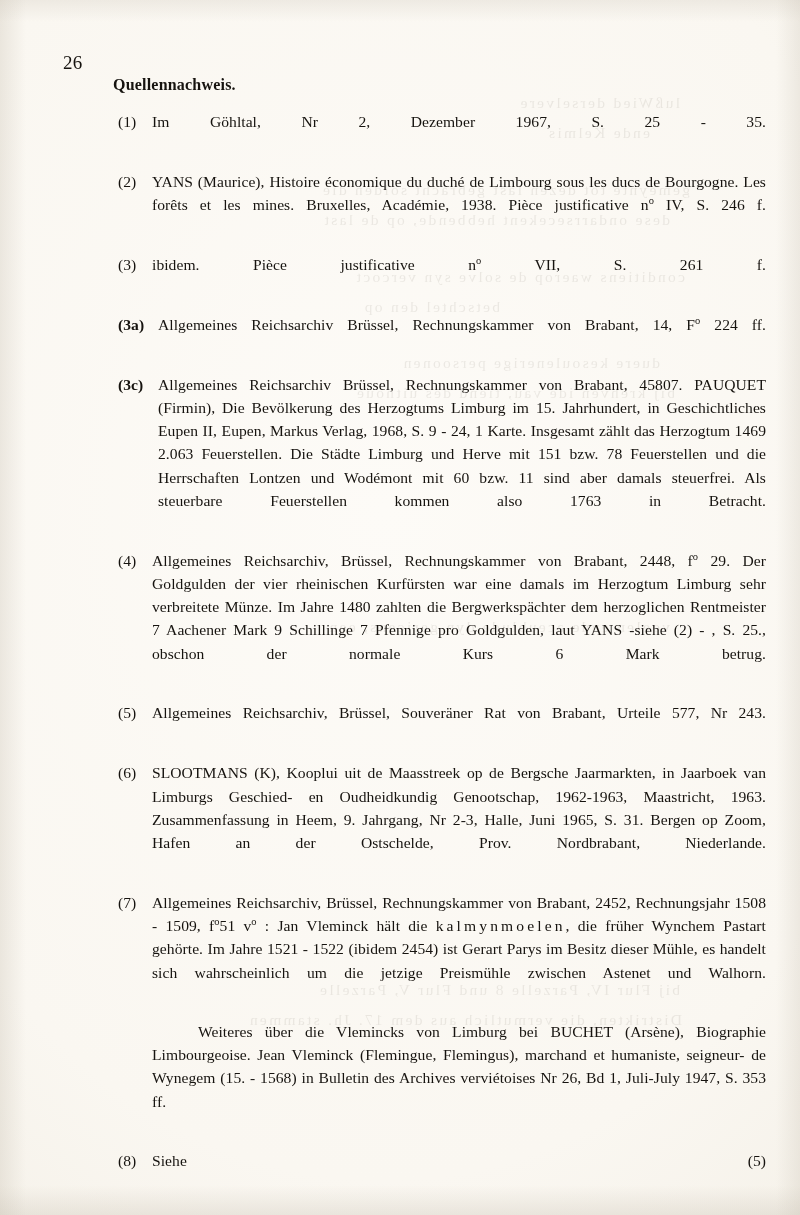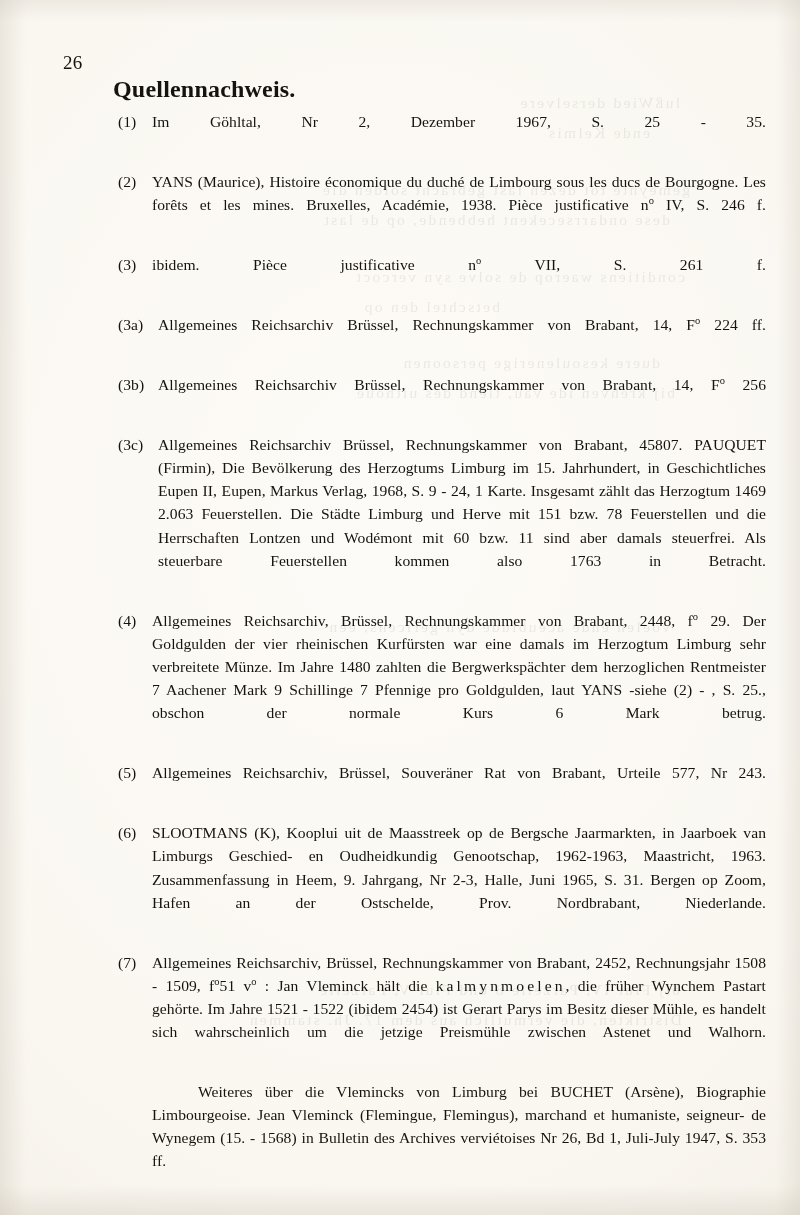--- a/index.html
+++ b/index.html
@@ -60,21 +60,21 @@
     position: absolute;
     left: 63px;
     top: 52px;
     font-size: 19px;
     letter-spacing: .3px;
   }
   .heading {
     position: absolute;
     left: 113px;
     top: 76px;
-    font-size: 24px;
+    font-size: 16px;
     font-weight: bold;
     letter-spacing: .2px;
   }
 
   .notes {
     position: absolute;
     left: 118px;
     top: 110px;
     width: 648px;
   }
@@ -95,21 +95,21 @@
   .note > .marker {
     position: absolute;
     left: 0;
     top: 0;
     width: 34px;
     text-align: left;
     font-size: 15.6px;
     line-height: 23.2px;
   }
   .note.wide { padding-left: 40px; }
-  .note.wide > .marker { width: 40px; }
+  .note.wide > .marker { width: 40px; font-weight: bold; }
 
   .note .body { display: block; }
   .note .body p { margin: 0; }
   .note .body p.follow {
     text-indent: 46px;
     margin-top: 13px;
   }
 
   
   .note .body p { text-align: justify; }
@@ -172,26 +172,20 @@
           <p>ibidem. Pièce justificative n<span class="sup">o</span> VII, S. 261 f.</p>
         </span>
       </div>
       <div class="note wide">
         <span class="marker">(3a)</span>
         <span class="body">
           <p>Allgemeines Reichsarchiv Brüssel, Rechnungskammer von Brabant, 14, F<span class="sup">o</span> 224 ff.</p>
         </span>
       </div>
       <div class="note wide">
-        <span class="marker">(3b)</span>
-        <span class="body">
-          <p>Allgemeines Reichsarchiv Brüssel, Rechnungskammer von Brabant, 14, F<span class="sup">o</span> 256</p>
-        </span>
-      </div>
-      <div class="note wide">
         <span class="marker">(3c)</span>
         <span class="body">
           <p>Allgemeines Reichsarchiv Brüssel, Rechnungskammer von Brabant, 45807. PAUQUET (Firmin), Die Bevölkerung des Herzogtums Limburg im 15. Jahrhundert, in Geschichtliches Eupen II, Eupen, Markus Verlag, 1968, S. 9 - 24, 1 Karte. Insgesamt zählt das Herzogtum 1469  2.063 Feuerstellen. Die Städte Limburg und Herve mit 151 bzw. 78 Feuerstellen und die Herrschaften Lontzen und Wodémont mit 60 bzw. 11 sind aber damals steuerfrei. Als steuerbare Feuerstellen kommen also 1763 in Betracht.</p>
         </span>
       </div>
       <div class="note">
         <span class="marker">(4)</span>
         <span class="body">
           <p>Allgemeines Reichsarchiv, Brüssel, Rechnungskammer von Brabant, 2448, f<span class="sup">o</span> 29. Der Goldgulden der vier rheinischen Kurfürsten war eine damals im Herzogtum Limburg sehr verbreitete Münze. Im Jahre 1480 zahlten die Bergwerkspächter dem herzoglichen Rentmeister 7 Aachener Mark 9 Schillinge 7 Pfennige pro Goldgulden, laut YANS -siehe (2) - , S. 25., obschon der normale Kurs 6 Mark betrug.</p>
         </span>

